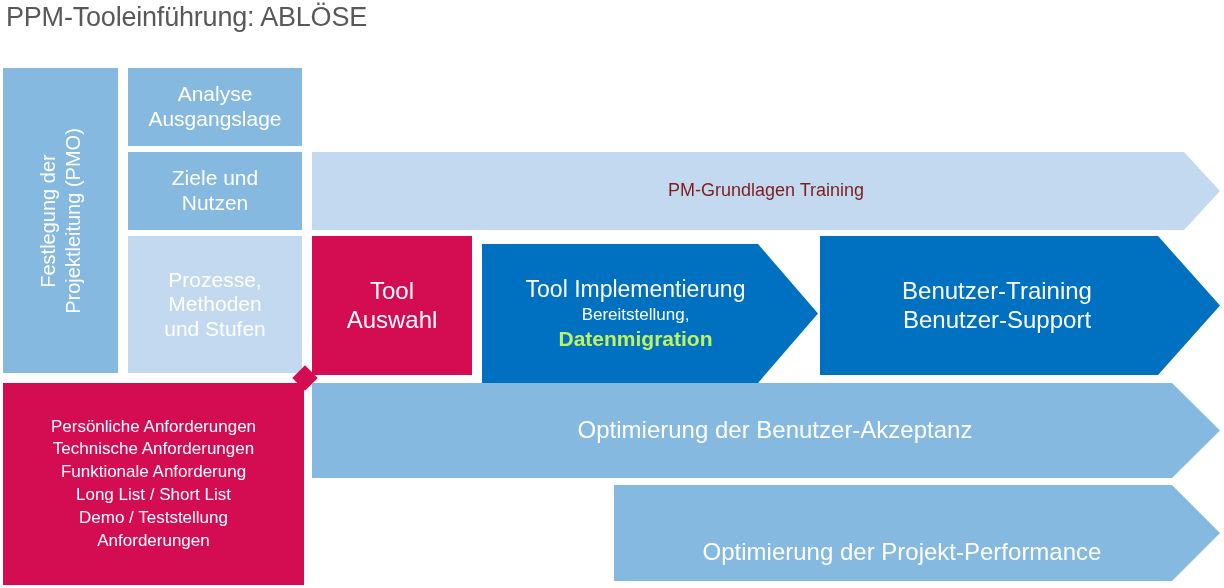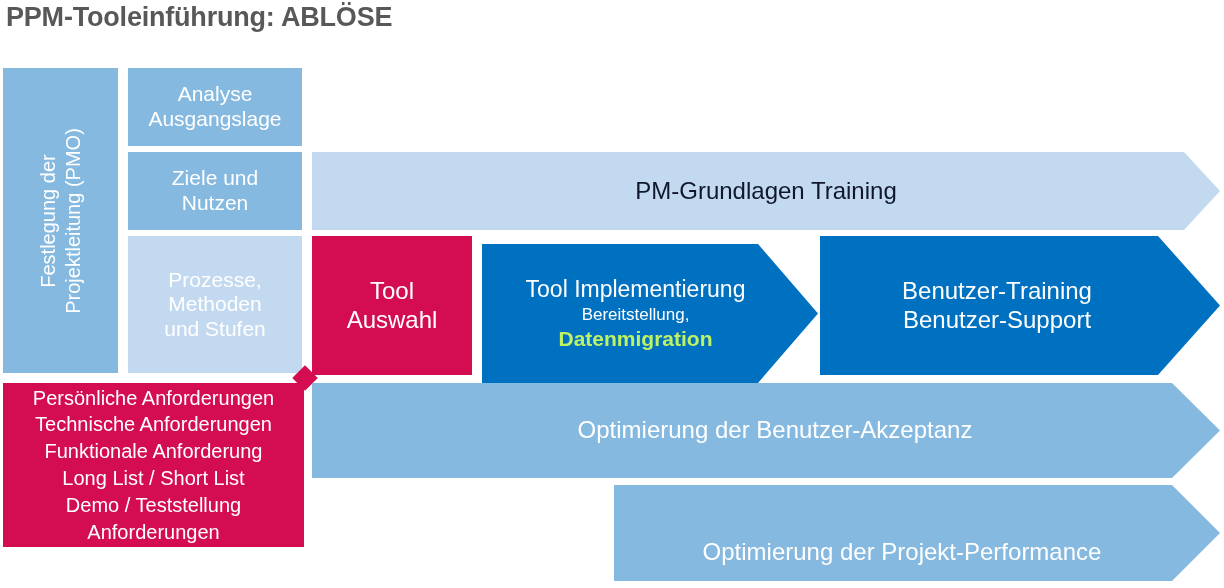--- a/index.html
+++ b/index.html
@@ -9,21 +9,21 @@
     font-family:"Liberation Sans", sans-serif;
     color:#ffffff;
     overflow:hidden;
     position:relative;
   }
   #stage{position:relative;width:1224px;height:588px;}
 
   
   .page-title{
     position:absolute;left:6px;top:2px;
-    font-size:27px;font-weight:bold;color:#585858;
+    font-size:27px;font-weight:normal;color:#585858;
     letter-spacing:-0.2px;white-space:nowrap;
   }
 
   
   .blk{
     position:absolute;
     display:flex;align-items:center;justify-content:center;
     text-align:center;line-height:1.17;
     box-sizing:border-box;
   }
@@ -54,21 +54,21 @@
     text-align:center;line-height:1.2;
     box-sizing:border-box;
   }
   .arrow > .lbl{position:relative;z-index:2;}
 
   
   .ar-grundlagen{
     left:312px;top:152px;width:908px;height:78px;
     background:#c3d9ef;
     clip-path:polygon(0 0, calc(100% - 36px) 0, 100% 50%, calc(100% - 36px) 100%, 0 100%);
-    font-size:24px;color:#0f172a;
+    font-size:18px;color:#7f1d1d;
   }
   .ar-toolimpl{
     left:482px;top:244px;width:336px;height:139px;
     background:#0070c0;
     clip-path:polygon(0 0, calc(100% - 60px) 0, 100% 50%, calc(100% - 60px) 100%, 0 100%);
     padding-left:19px;
   }
   .ar-toolimpl .lbl{padding-right:48px;}
   .ar-benutzer{
     left:820px;top:236px;width:400px;height:139px;
@@ -98,22 +98,22 @@
     font-size:24px;
   }
 
   
   .impl-l1{font-size:23px;display:block;}
   .impl-l2{font-size:17px;display:block;margin-top:1px;}
   .impl-l3{font-size:21px;font-weight:bold;color:#bef264;display:block;margin-top:1px;}
 
   
   .req{
-    left:3px;top:383px;width:301px;height:164px;
-    font-size:20px;line-height:1.34;
+    left:3px;top:383px;width:301px;height:202px;
+    font-size:17px;line-height:1.34;
     flex-direction:column;
   }
   .req .ln{display:block;white-space:nowrap;}
 
   
   .diamond{
     position:absolute;left:296px;top:369px;width:18px;height:18px;
     background:#d40d52;transform:rotate(45deg);
   }
 </style>

